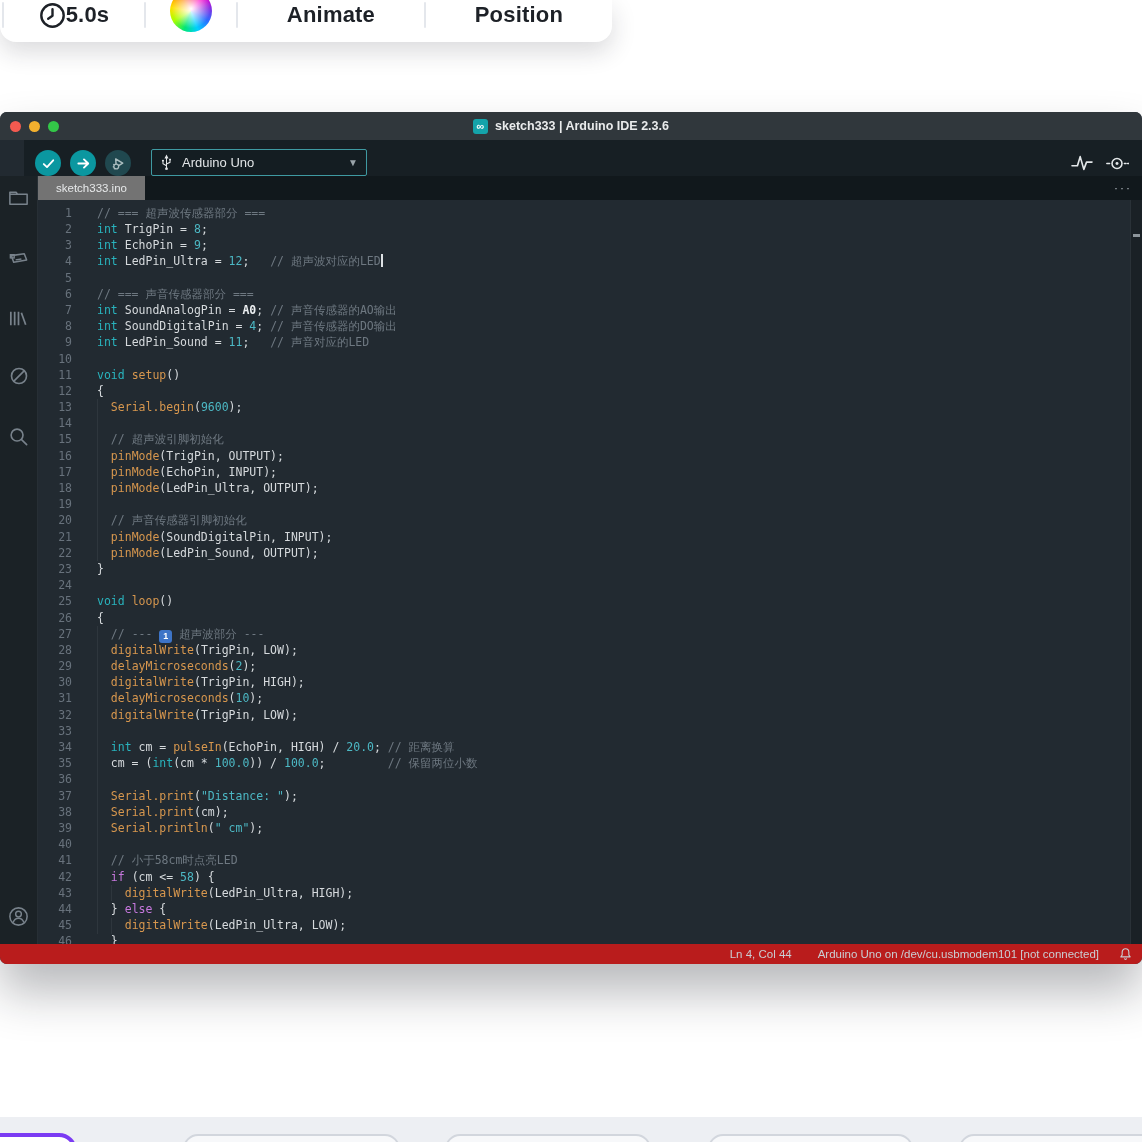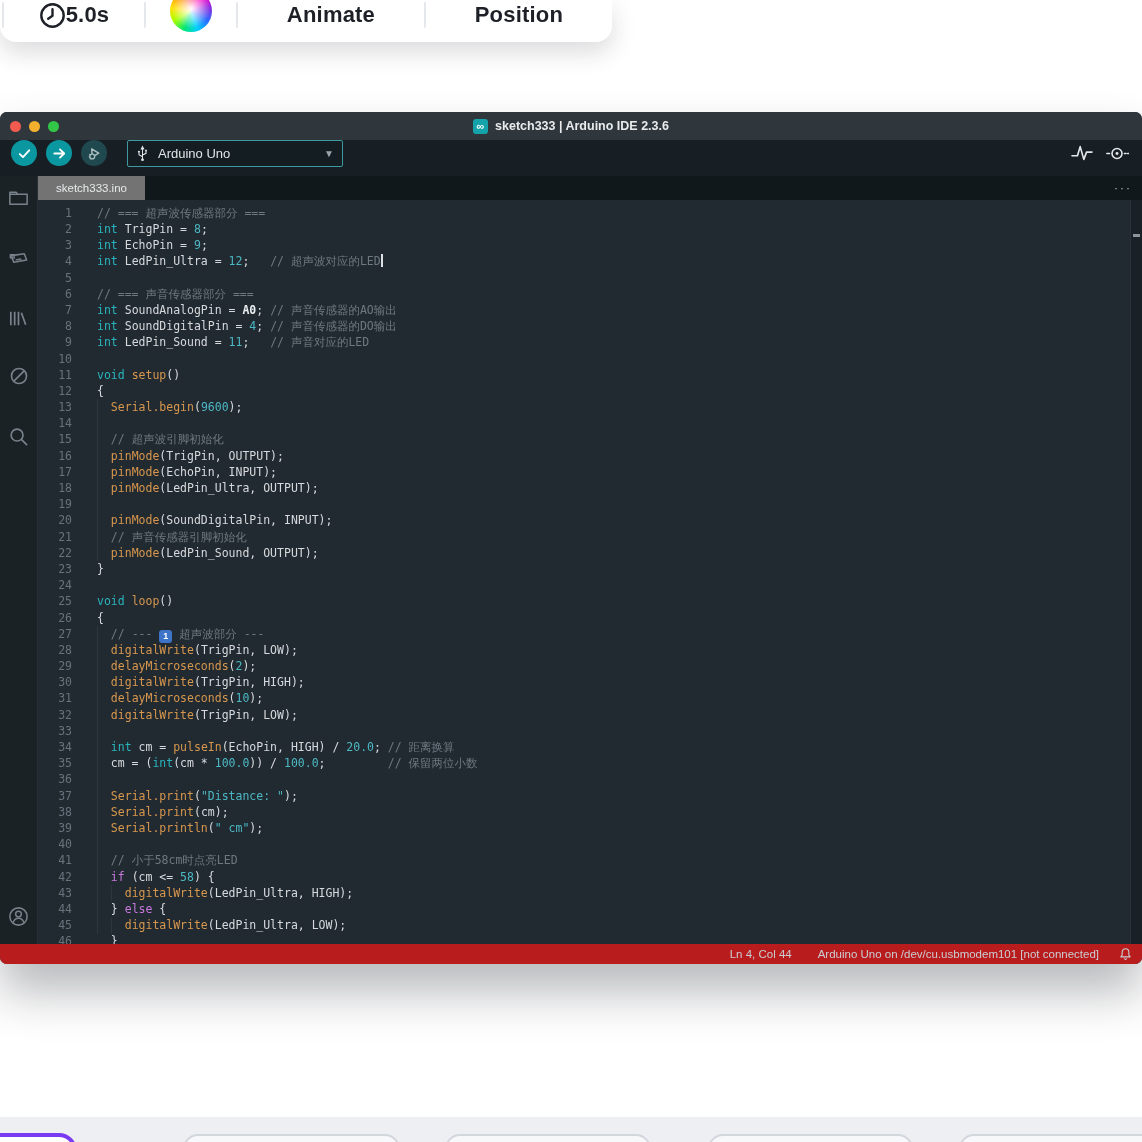--- a/index.html
+++ b/index.html
@@ -25,21 +25,21 @@
        box-shadow:0 28px 48px rgba(20,24,32,.30);background:#222a31;}
   .titlebar{height:28px;background:#30373c;display:flex;align-items:center;position:relative;}
   .lights{display:flex;gap:8px;margin-left:10px;}
   .light{width:11px;height:11px;border-radius:50%;}
   .l-red{background:#f35a50;}.l-yel{background:#f3b02e;}.l-grn{background:#33c748;}
   .title-c{position:absolute;left:0;right:0;display:flex;align-items:center;justify-content:center;gap:7px;}
   .app-ico{width:15px;height:15px;border-radius:3px;background:#14a3aa;color:#fff;font-size:11px;font-weight:700;
            display:flex;align-items:center;justify-content:center;line-height:1;}
   .title-txt{color:#e9ebec;font-size:12.5px;font-weight:700;}
 
-  .toolbar{height:36px;background:#171f24;display:flex;align-items:flex-start;padding:0 12px 0 11px;gap:9px;}
+  .toolbar{height:36px;background:#171f24;display:flex;align-items:flex-end;padding:0 12px 0 11px;gap:9px;margin-left:24px;}
   .tb-btn{width:26px;height:26px;border-radius:50%;display:flex;align-items:center;justify-content:center;flex:0 0 auto;}
   .tb-teal{background:#0b97a0;}
   .tb-debug{background:#20484f;}
   .board-sel{margin-left:11px;width:216px;height:27px;border:1px solid #3f9aa2;border-radius:2px;background:#141d22;
              display:flex;align-items:center;gap:9px;padding:0 8px;box-sizing:border-box;color:#e2e5e7;font-size:13px;}
   .board-caret{margin-left:auto;color:#9aa4aa;font-size:10px;}
   .tb-spacer{flex:1 1 auto;}
   .tb-ric{width:26px;height:26px;display:flex;align-items:center;justify-content:center;}
 
   .below{display:flex;height:768px;}
@@ -285,22 +285,22 @@
                 <div class="cl"></div>
                 <div class="cl"><span class="tk-k">void</span><span class="tk-p"> </span><span class="tk-f">setup</span><span class="tk-p">()</span></div>
                 <div class="cl"><span class="tk-p">{</span></div>
                 <div class="cl"><span class="tk-p">  </span><span class="tk-f">Serial.begin</span><span class="tk-p">(</span><span class="tk-n">9600</span><span class="tk-p">);</span></div>
                 <div class="cl"></div>
                 <div class="cl"><span class="tk-p">  </span><span class="tk-c">// 超声波引脚初始化</span></div>
                 <div class="cl"><span class="tk-p">  </span><span class="tk-f">pinMode</span><span class="tk-p">(TrigPin, OUTPUT);</span></div>
                 <div class="cl"><span class="tk-p">  </span><span class="tk-f">pinMode</span><span class="tk-p">(EchoPin, INPUT);</span></div>
                 <div class="cl"><span class="tk-p">  </span><span class="tk-f">pinMode</span><span class="tk-p">(LedPin_Ultra, OUTPUT);</span></div>
                 <div class="cl"></div>
+                <div class="cl"><span class="tk-p">  </span><span class="tk-c">// 声音传感器引脚初始化</span></div>
                 <div class="cl"><span class="tk-p">  </span><span class="tk-f">pinMode</span><span class="tk-p">(SoundDigitalPin, INPUT);</span></div>
-                <div class="cl"><span class="tk-p">  </span><span class="tk-c">// 声音传感器引脚初始化</span></div>
                 <div class="cl"><span class="tk-p">  </span><span class="tk-f">pinMode</span><span class="tk-p">(LedPin_Sound, OUTPUT);</span></div>
                 <div class="cl"><span class="tk-p">}</span></div>
                 <div class="cl"></div>
                 <div class="cl"><span class="tk-k">void</span><span class="tk-p"> </span><span class="tk-f">loop</span><span class="tk-p">()</span></div>
                 <div class="cl"><span class="tk-p">{</span></div>
                 <div class="cl"><span class="tk-p">  </span><span class="tk-c">// --- </span><span class="tk-e">1</span><span class="tk-c"> 超声波部分 ---</span></div>
                 <div class="cl"><span class="tk-p">  </span><span class="tk-f">digitalWrite</span><span class="tk-p">(TrigPin, LOW);</span></div>
                 <div class="cl"><span class="tk-p">  </span><span class="tk-f">delayMicroseconds</span><span class="tk-p">(</span><span class="tk-n">2</span><span class="tk-p">);</span></div>
                 <div class="cl"><span class="tk-p">  </span><span class="tk-f">digitalWrite</span><span class="tk-p">(TrigPin, HIGH);</span></div>
                 <div class="cl"><span class="tk-p">  </span><span class="tk-f">delayMicroseconds</span><span class="tk-p">(</span><span class="tk-n">10</span><span class="tk-p">);</span></div>

